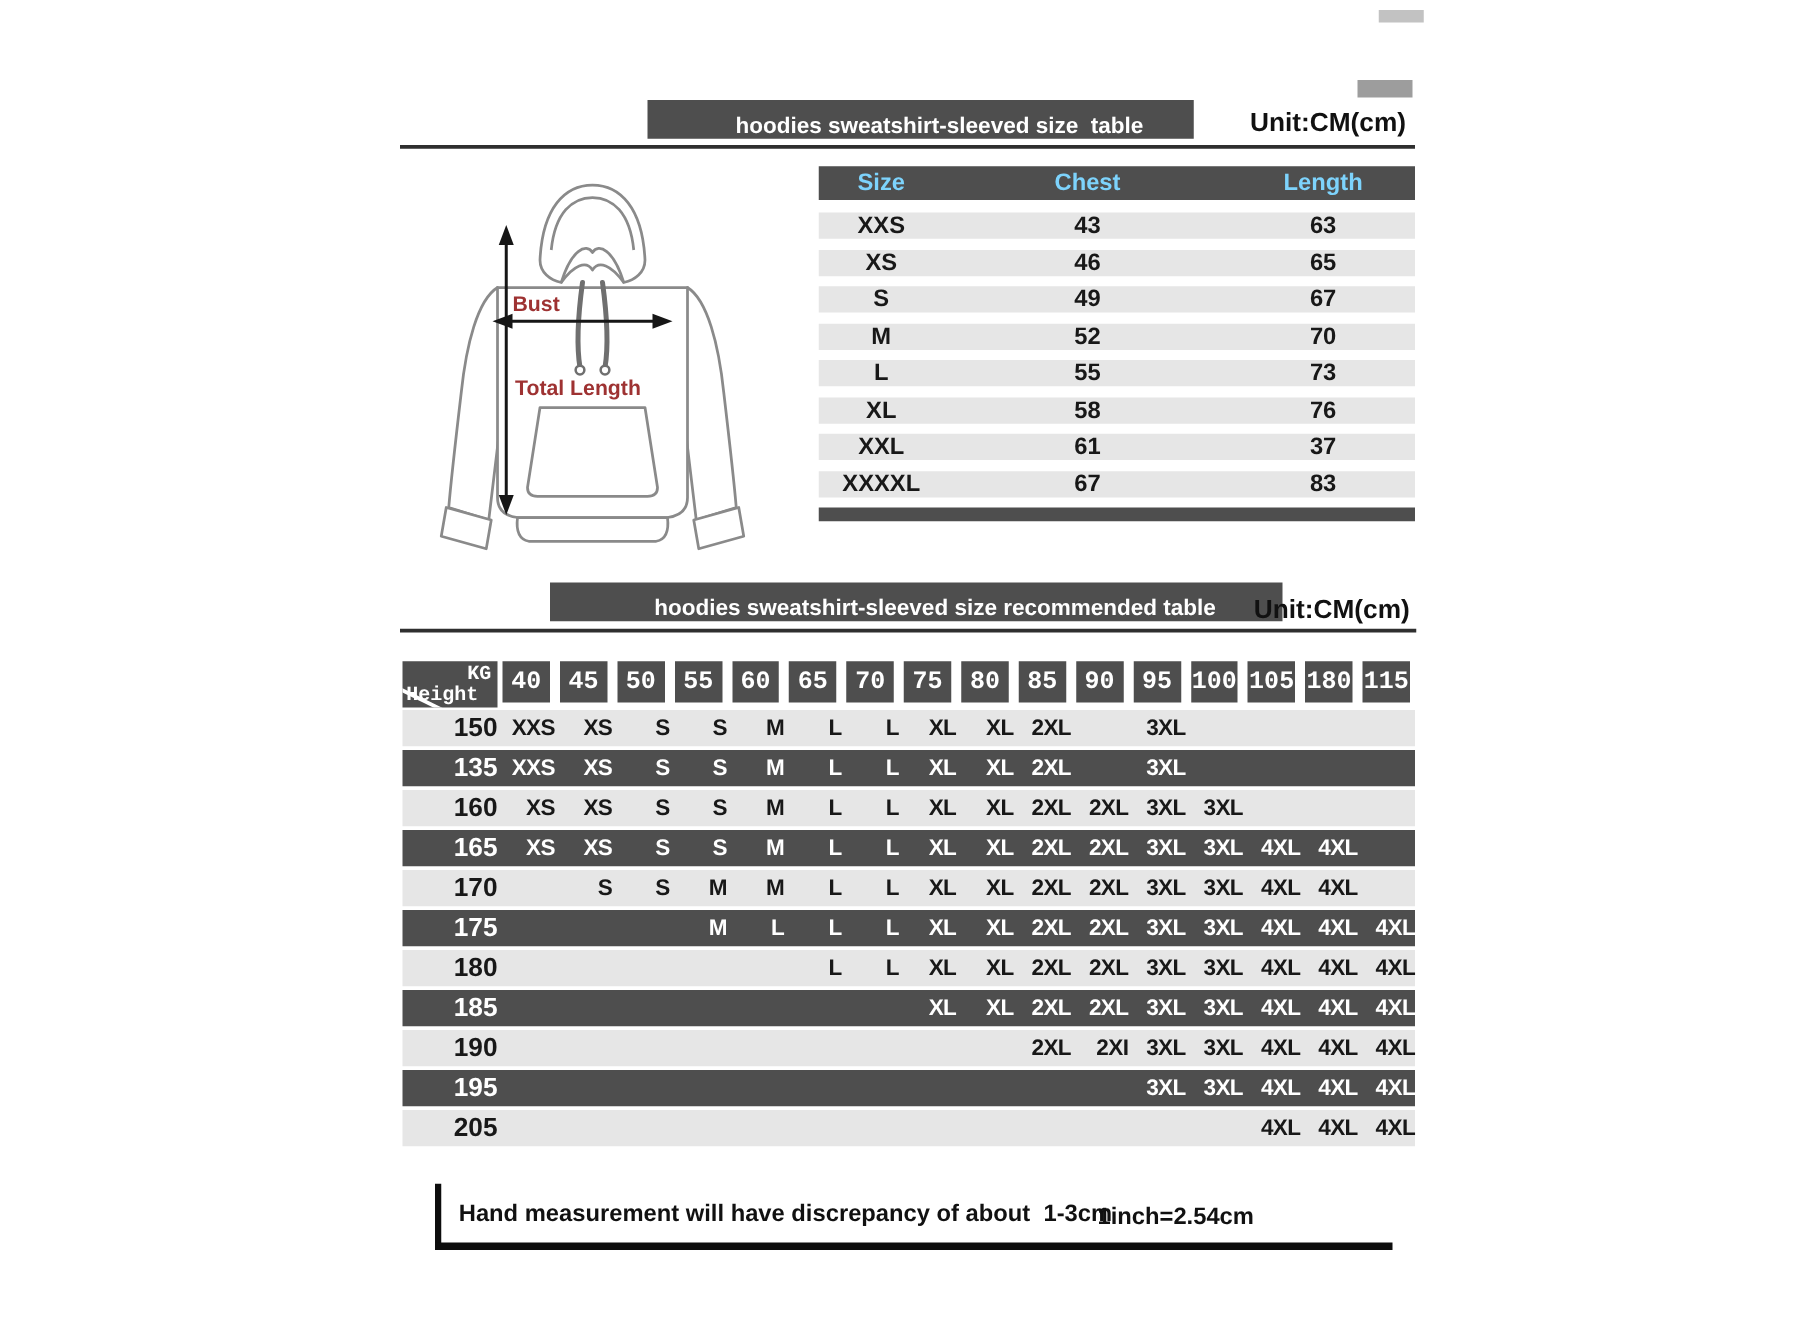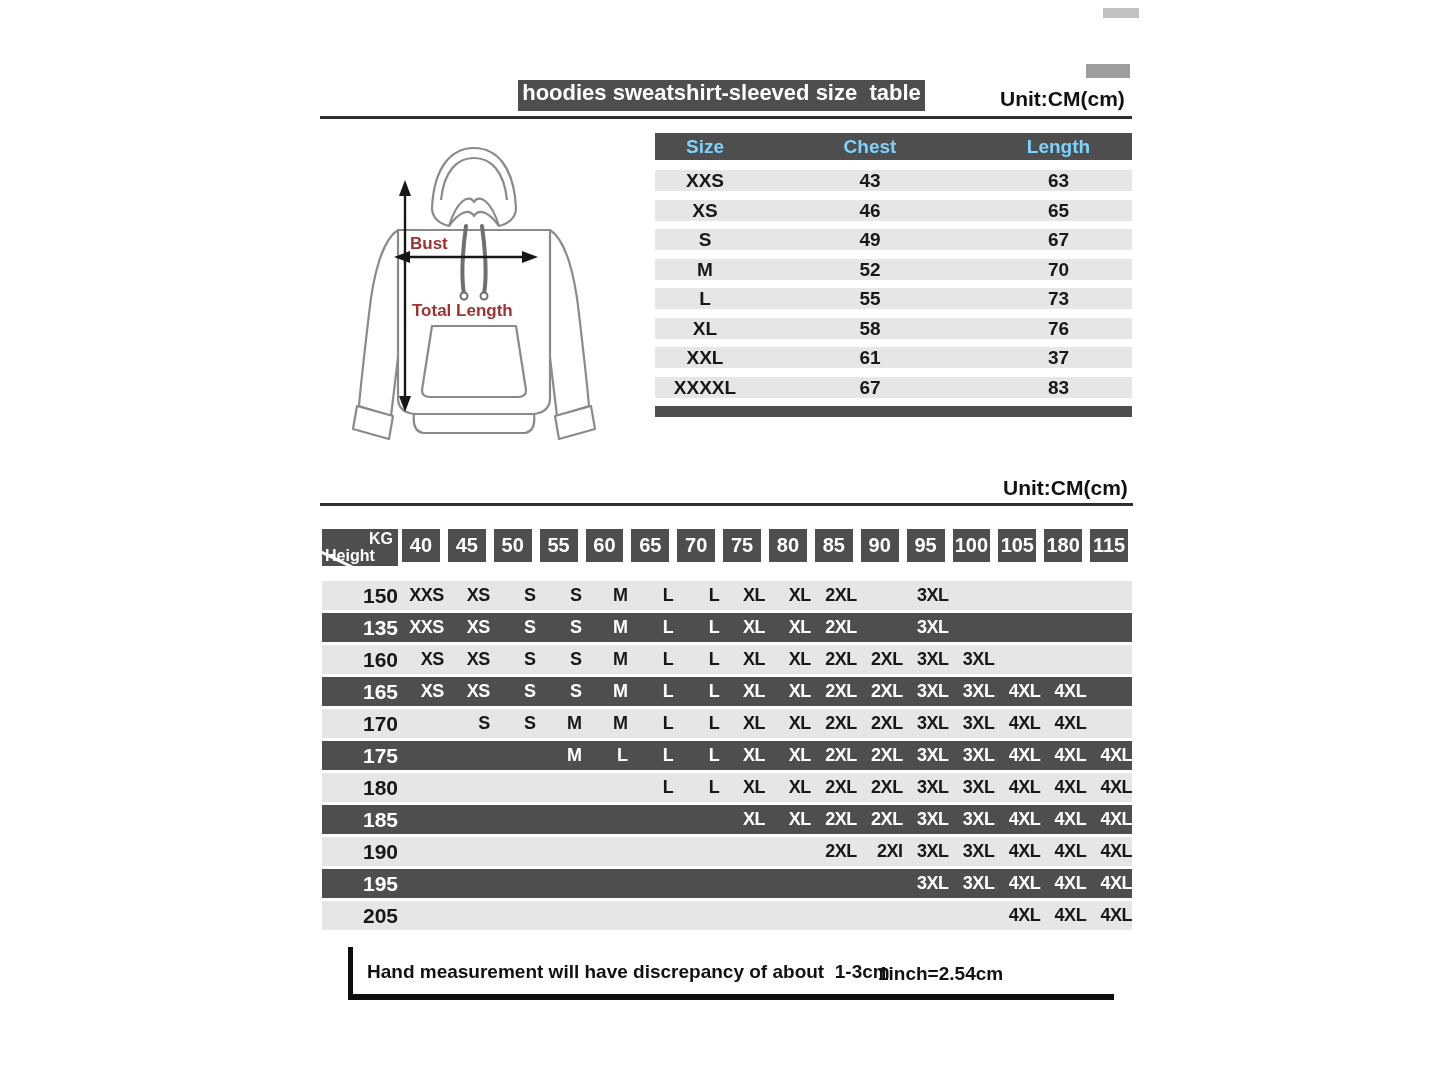--- a/index.html
+++ b/index.html
@@ -13,22 +13,22 @@
   }
 
   
   .artifact{position:absolute;background:#a8a8a8;}
   .artifact.a1{left:1103px;top:8px;width:36px;height:10px;background:#c2c2c2;}
   .artifact.a2{left:1086px;top:64px;width:44px;height:14px;background:#9d9d9d;}
 
   
   .title-bar{
     position:absolute;background:#4e4e4e;color:#ffffff;
-    display:flex;align-items:flex-start;justify-content:center;
-    font-weight:bold;font-size:22px;white-space:pre;
+    display:flex;align-items:flex-end;justify-content:center;
+    font-weight:bold;font-size:18px;white-space:pre;padding-left:30px;
   }
   .title-bar.t1{left:518px;top:80px;width:407px;height:31px;}
   .title-bar.t2{left:440px;top:466px;width:556px;height:31px;}
   .unit-label{
     position:absolute;font-weight:bold;font-size:21px;color:#111111;white-space:pre;
   }
   .unit-label.u1{left:1000px;top:87px;}
   .unit-label.u2{left:1003px;top:476px;}
   .rule{position:absolute;background:#2f2f2f;height:3px;}
   .rule.r1{left:320px;top:116px;width:812px;}
@@ -47,21 +47,21 @@
   .st-body{display:flex;flex-direction:column;gap:8.5px;padding-top:10px;}
   .st-row{
     display:grid;grid-template-columns:100px 230px 147px;
     background:#e6e6e6;height:21px;align-items:center;
     font-weight:bold;font-size:19px;text-align:center;color:#181818;
   }
   .st-footer-bar{margin-top:8px;height:11px;background:#4e4e4e;}
 
   
   .matrix{position:absolute;left:322px;top:529px;width:810px;}
-  .m-header{display:grid;grid-template-columns:76px repeat(16,1fr);height:37px;margin-bottom:15px;}
+  .m-header{display:grid;grid-template-columns:76px repeat(16,1fr);height:37px;margin-bottom:2px;font-family:Liberation Mono, monospace;}
   .corner-cell{
     position:relative;background:#4e4e4e;height:37px;overflow:hidden;
   }
   .corner-diag{
     position:absolute;left:-12px;top:16px;width:120px;height:3px;background:#ffffff;
     transform:rotate(26deg);transform-origin:left center;
   }
   .corner-kg{position:absolute;right:5px;top:1px;color:#ffffff;font-weight:bold;font-size:16px;}
   .corner-height{position:absolute;left:3px;bottom:1px;color:#ffffff;font-weight:bold;font-size:16px;}
   .m-colbox{
@@ -189,20 +189,23 @@
         </div>
         <div class="st-row">
           <div class="st-cell">XXXXL</div>
           <div class="st-cell">67</div>
           <div class="st-cell">83</div>
         </div>
       </div>
     <div class="st-footer-bar"></div>
   </div>
 
+  <div class="title-bar t2">
+    <span>hoodies sweatshirt-sleeved size recommended table</span>
+  </div>
   <div class="unit-label u2">Unit:CM(cm)</div>
   <div class="rule r2"></div>
 
   <div class="matrix">
     <div class="m-header">
       <div class="corner-cell">
         <div class="corner-diag"></div>
         <div class="corner-kg">KG</div>
         <div class="corner-height">Height</div>
       </div>

